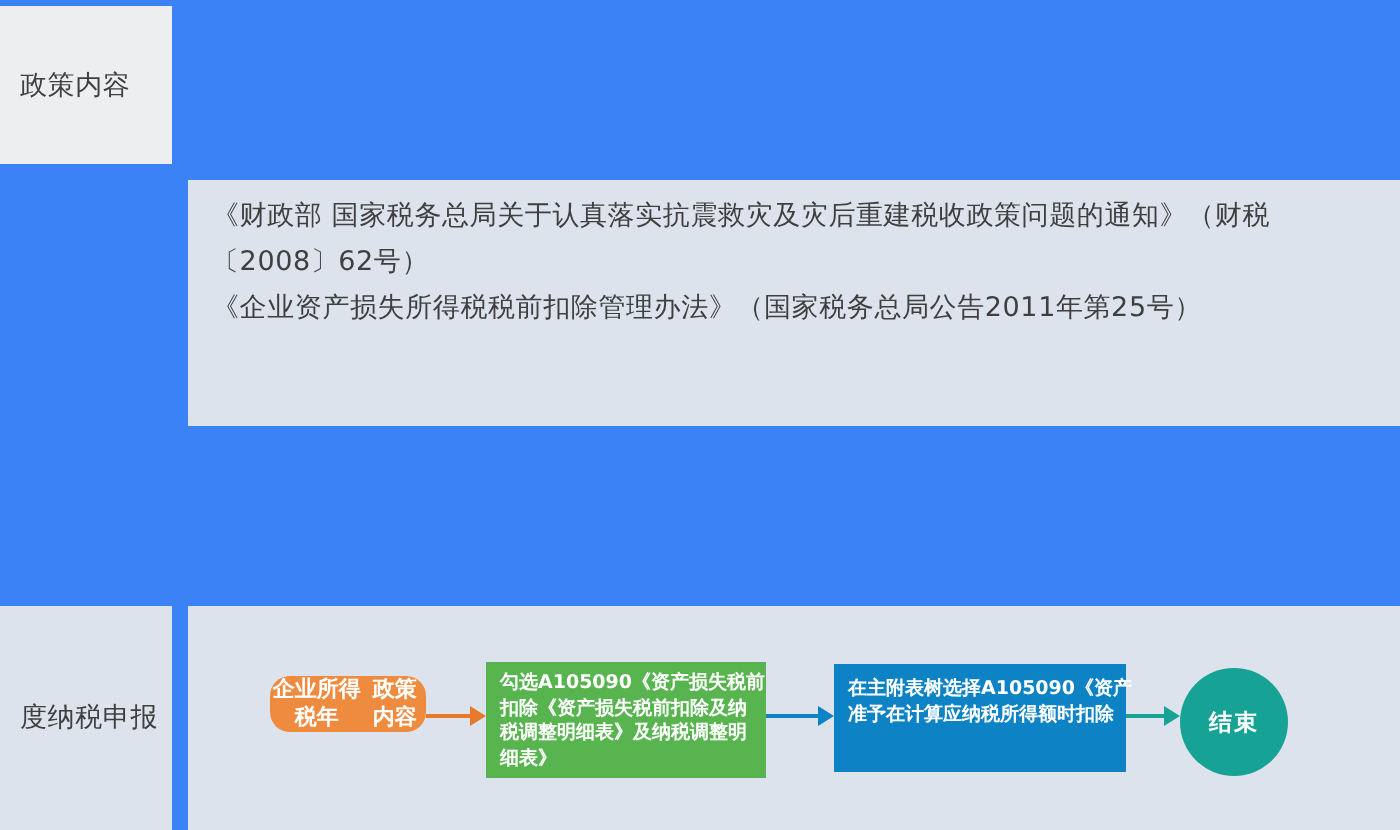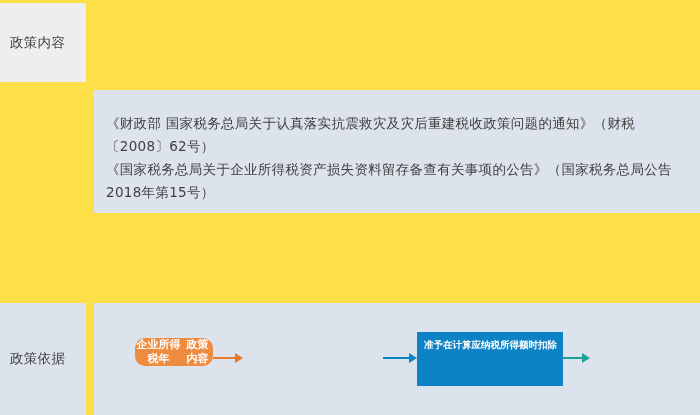--- a/index.html
+++ b/index.html
@@ -6,21 +6,21 @@
   html, body { margin: 0; padding: 0; }
   body {
     width: 700px; height: 415px;
     background: #ffffff;
     font-family: "DejaVu Sans", sans-serif;
     color: #3f3f3f;
     font-size: 13.5px;
     letter-spacing: 0.3px;
     overflow: hidden;
   }
-  .stage { position: relative; width: 700px; height: 415px; background: #fde047; }
+  .stage { position: relative; width: 700px; height: 415px; background: #3b82f6; }
 
   .cell { position: absolute; }
   .bg-gray { background: #eceef0; }
   .bg-blue { background: #dce3ed; }
 
   .label-cell {
     left: 0; width: 86px;
     display: flex; align-items: center;
     padding-left: 10px;
   }
@@ -30,21 +30,21 @@
   }
 
   .r1 { top: 3px;   height: 79px; }
   .r2 { top: 90px;  height: 123px; }
   .r3 { top: 220px; height: 78px; }
   .r4 { top: 303px; height: 112px; }
 
   .v-center { display: flex; align-items: center; }
   .content-cell p { margin: 0; }
   .indent { text-indent: 1.6em; width: 100%; }
-  .r2.content-cell { padding-top: 22px; line-height: 23px; }
+  .r2.content-cell { padding-top: 7px; line-height: 23px; }
   .r3.content-cell { line-height: 24px; }
 
   
   .flow { position: absolute; inset: 0; }
   .node {
     position: absolute;
     color: #fff;
     font-weight: bold;
   }
   .node-start {
@@ -88,43 +88,53 @@
 <body>
 
 <div class="stage">
 
   <div class="cell label-cell bg-gray r1">
     <span>政策内容</span>
   </div>
 
   <div class="cell content-cell bg-blue r2">
     <p>《财政部 国家税务总局关于认真落实抗震救灾及灾后重建税收政策问题的通知》（财税〔2008〕62号）</p>
-    <p>《国家税务总局关于企业所得税资产损失资料留存备查有关事项的公告》（国家税务总局公告2018年第15号）</p>
+    <p>《企业资产损失所得税税前扣除管理办法》（国家税务总局公告2011年第25号）</p>
   </div>
 
 
   <div class="cell label-cell bg-blue r4">
-    <span>政策依据</span>
+    <span>度纳税申报</span>
   </div>
   <div class="cell content-cell bg-blue r4">
     <div class="flow">
 
       <div class="node node-start">
         <div class="nline">企业所得税年</div>
         <div class="nline">政策内容</div>
       </div>
 
       <div class="arrow arrow1"></div>
 
+      <div class="node node-rect node-step2">
+        <div class="nline">勾选A105090《资产损失税前</div>
+        <div class="nline">扣除《资产损失税前扣除及纳</div>
+        <div class="nline">税调整明细表》及纳税调整明</div>
+        <div class="nline">细表》</div>
+      </div>
 
       <div class="arrow arrow2"></div>
 
       <div class="node node-rect node-step3">
+        <div class="nline">在主附表树选择A105090《资产</div>
         <div class="nline">准予在计算应纳税所得额时扣除</div>
       </div>
 
       <div class="arrow arrow3"></div>
 
+      <div class="node node-end">
+        <span>结束</span>
+      </div>
 
     </div>
   </div>
 
 </div>
 
 </body></html>

